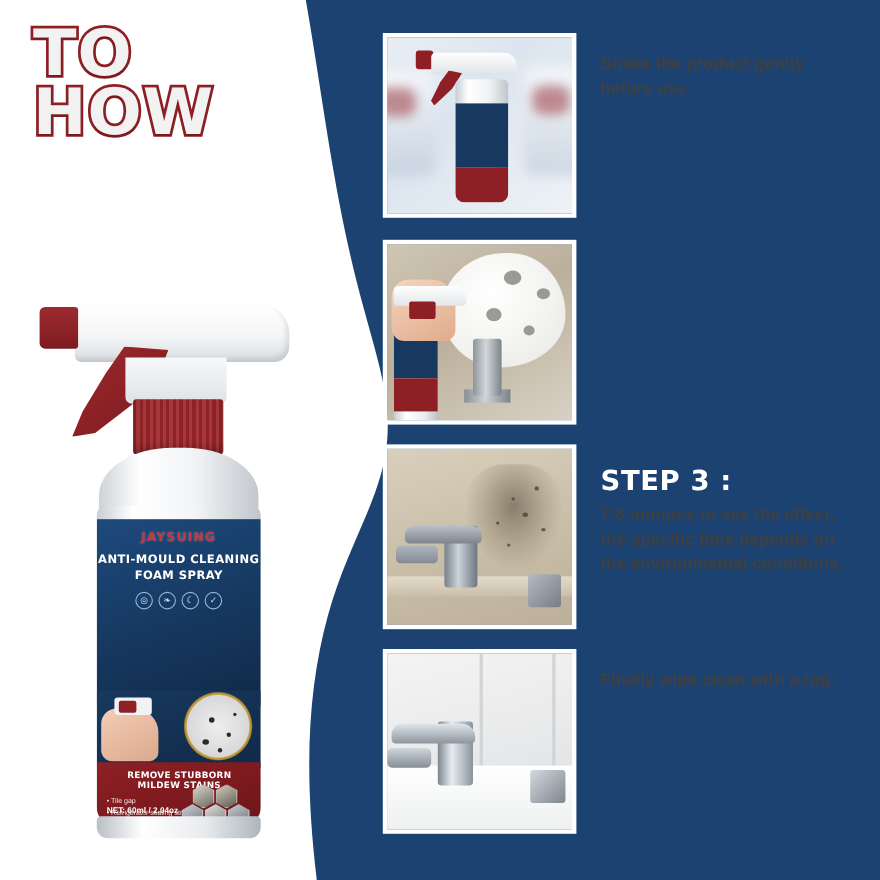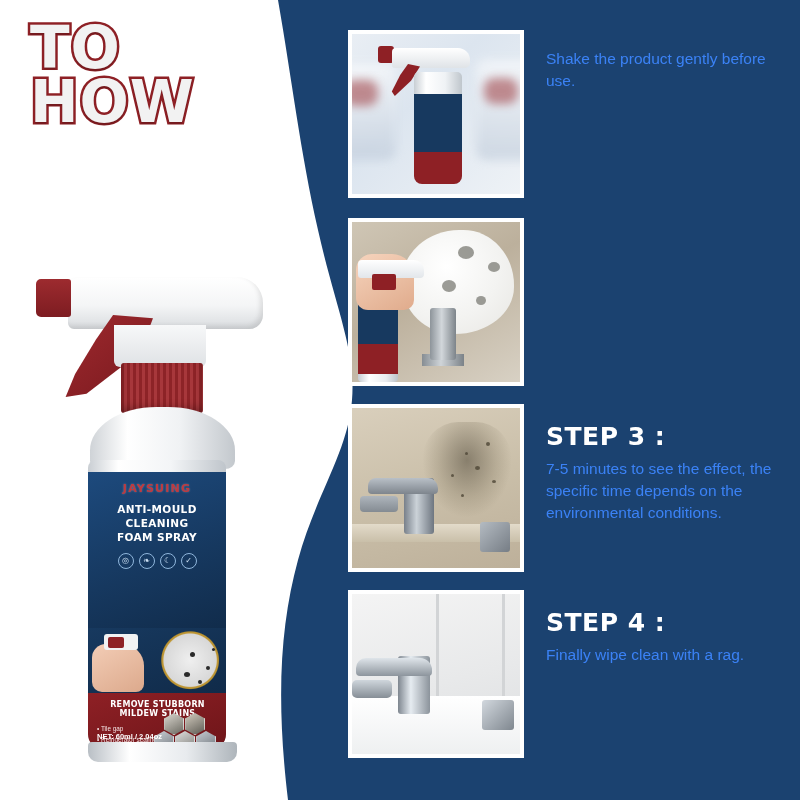--- a/index.html
+++ b/index.html
@@ -66,21 +66,21 @@
     background:repeating-linear-gradient(90deg,#8d2327 0px,#8d2327 3px,#a7373b 3px,#a7373b 6px);
     border-radius:3px;
     box-shadow:inset 0 -5px 8px rgba(0,0,0,0.28);
   }
   .shoulder {
     position:absolute; left:72px; top:152px; width:145px; height:62px;
     background:linear-gradient(90deg,#cfd3d7 0%,#ffffff 26%,#f0f2f4 62%,#c3c8cd 100%);
     border-radius:46% 46% 10px 10px / 70% 70% 8px 8px;
   }
   .bottle-body {
-    position:absolute; left:70px; top:205px; width:138px; height:290px;
+    position:absolute; left:70px; top:205px; width:149px; height:290px;
     background:linear-gradient(90deg,#c9ced3 0%,#ffffff 22%,#f3f5f7 60%,#bfc5cb 100%);
     border-radius:8px 8px 16px 16px;
     overflow:hidden;
   }
   
   .label-blue {
     position:absolute; left:0; right:0; top:12px; height:170px;
     background:linear-gradient(160deg,#1d4a7d 0%,#16385f 55%,#102a48 100%);
   }
   .brand {
@@ -164,21 +164,21 @@
     border:4px solid #ffffff; background:#dfe3e6;
     position:relative; overflow:hidden;
   }
   .step-text { margin-left:22px; padding-top:18px; width:236px; }
   .step-title {
     color:#ffffff; font-family:"DejaVu Sans", sans-serif;
     font-weight:bold; font-size:25px; letter-spacing:0.5px;
     margin-bottom:7px;
   }
   .step-desc {
-    color:#3b82f6; font-size:15.5px; line-height:1.42; font-weight:400;
+    color:#404040; font-size:15.5px; line-height:1.42; font-weight:700;
   }
 
   
   .t1 { background:linear-gradient(135deg,#e9eef4 0%,#dce5ef 40%,#eef2f6 100%); }
   .blur-ghost {
     position:absolute; border-radius:10px; filter:blur(5px); opacity:0.55;
   }
   .t1-bottle {
     position:absolute; left:62px; top:38px; width:48px; height:112px;
     background:linear-gradient(90deg,#c8ced4,#ffffff 25%,#eff2f5 65%,#bfc6cc);
@@ -423,17 +423,16 @@
     <div class="thumb t4">
       <div class="t4-grout-v" style="left:84px;"></div>
       <div class="t4-grout-v" style="left:150px;"></div>
       <div class="t4-counter"></div>
       <div class="t4-faucet"></div>
       <div class="t4-spout"></div>
       <div class="t4-handle"></div>
       <div class="t4-knob"></div>
     </div>
     <div class="step-text">
-      <div class="step-title">STEP 4 :</div>
       <div class="step-desc">Finally wipe clean with a rag.</div>
     </div>
   </div>
 </div>
 
 </body></html>

